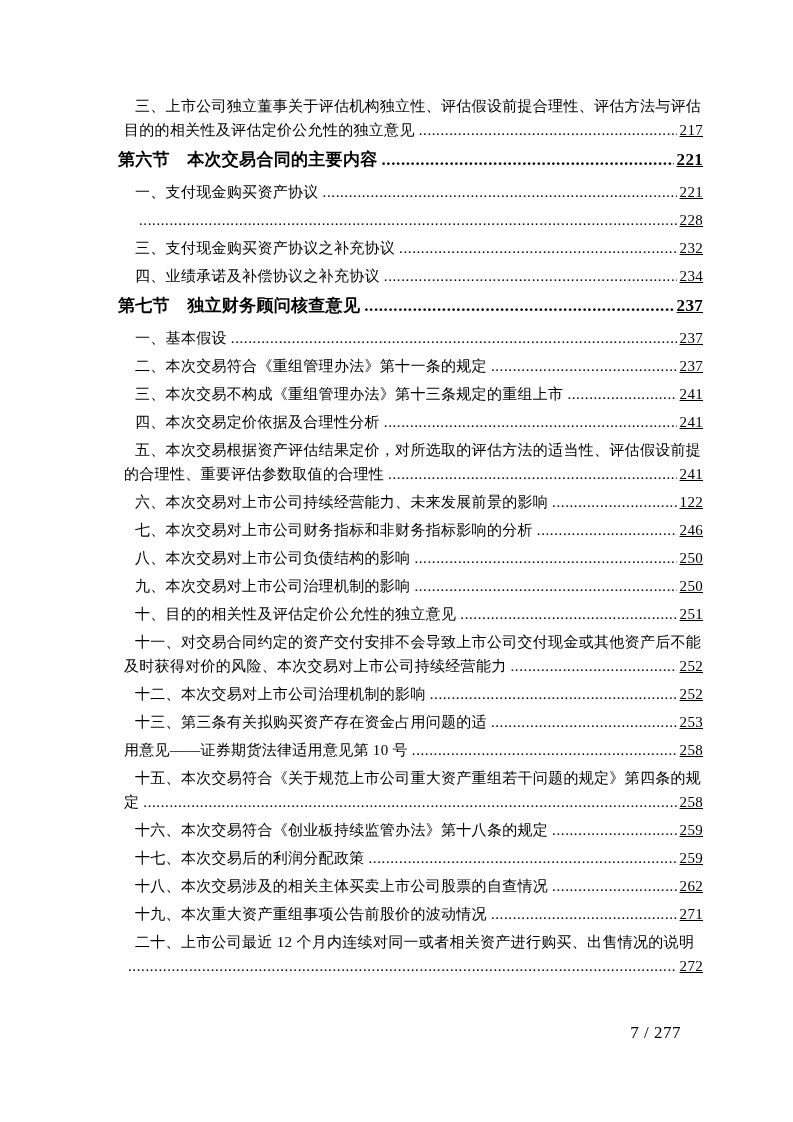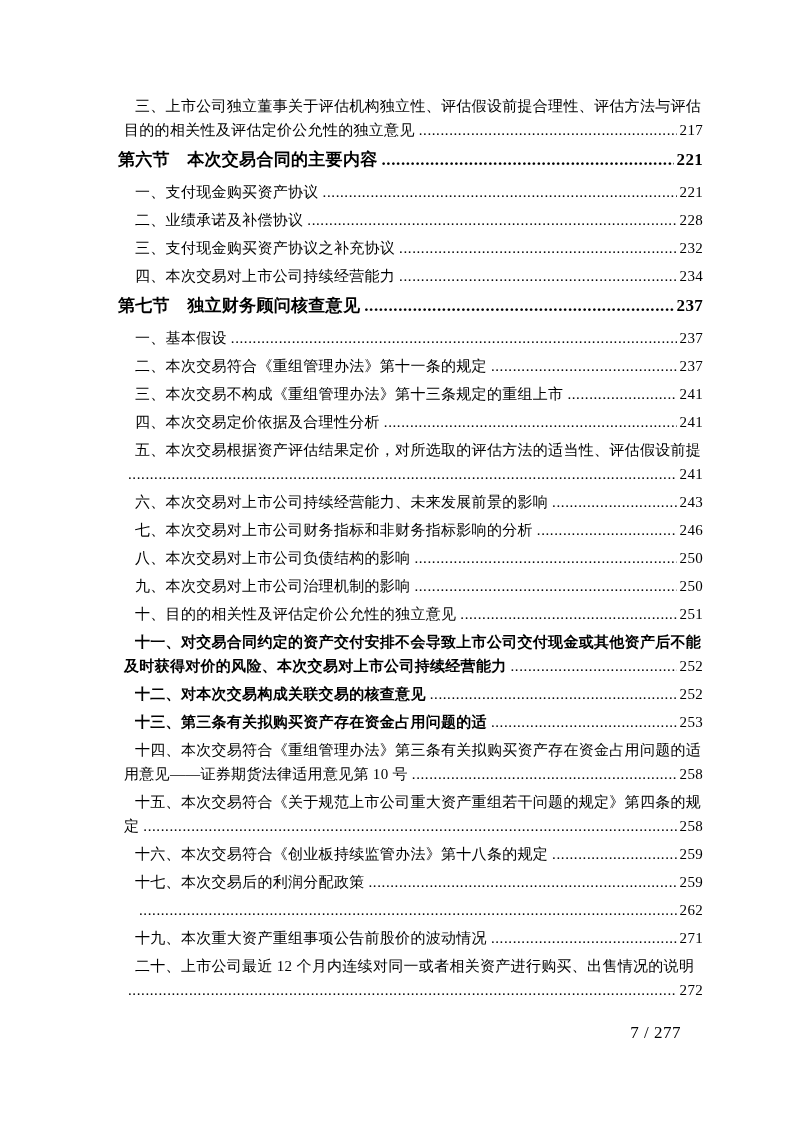--- a/index.html
+++ b/index.html
@@ -43,36 +43,37 @@
     line-height: 24px;
   }
   .section .line { line-height: 26px; }
   .entry.item .line.first { padding-left: 17px; }
   .entry.item .line.cont  { padding-left: 6px; text-align: center; }
   .entry.section .line.first { padding-left: 0; }
   .t {
     white-space: nowrap;
     flex: 0 0 auto;
   }
-  .entry.item.boldtext .t { font-weight: bold; }
+  .entry.item.boldtext .t { font-weight: normal; }
   .dots {
     flex: 1 1 auto;
     min-width: 0;
     overflow: hidden;
     white-space: nowrap;
     margin: 0 3px 0 4px;
   }
   .dots::after {
     content: "..................................................................................................................................................................................................................";
     letter-spacing: 0.6px;
   }
   .pg {
     flex: 0 0 auto;
     white-space: nowrap;
     font-weight: normal;
+    text-decoration: underline;
   }
   .entry.section .pg { font-weight: bold; }
   .footer {
     position: absolute;
     top: 1023px;
     right: 112px;
     font-size: 17px;
     letter-spacing: 0.5px;
   }
 </style>
@@ -100,35 +101,34 @@
       </div>
       <div class="entry item">
         <div class="line first">
           <span class="t">一、支付现金购买资产协议</span>
           <span class="dots"></span>
           <span class="pg">221</span>
         </div>
       </div>
       <div class="entry item">
         <div class="line first">
-          <span class="t">二、业绩承诺及补偿协议</span>
           <span class="dots"></span>
           <span class="pg">228</span>
         </div>
       </div>
       <div class="entry item">
         <div class="line first">
           <span class="t">三、支付现金购买资产协议之补充协议</span>
           <span class="dots"></span>
           <span class="pg">232</span>
         </div>
       </div>
       <div class="entry item">
         <div class="line first">
-          <span class="t">四、本次交易对上市公司持续经营能力</span>
+          <span class="t">四、业绩承诺及补偿协议之补充协议</span>
           <span class="dots"></span>
           <span class="pg">234</span>
         </div>
       </div>
       <div class="entry section">
         <div class="line first">
           <span class="t">第七节　独立财务顾问核查意见</span>
           <span class="dots"></span>
           <span class="pg">237</span>
         </div>
@@ -159,29 +159,30 @@
           <span class="t">四、本次交易定价依据及合理性分析</span>
           <span class="dots"></span>
           <span class="pg">241</span>
         </div>
       </div>
       <div class="entry item">
         <div class="line first">
           <span class="t">五、本次交易根据资产评估结果定价，对所选取的评估方法的适当性、评估假设前提</span>
         </div>
         <div class="line cont">
+          <span class="t">的合理性、重要评估参数取值的合理性</span>
           <span class="dots"></span>
           <span class="pg">241</span>
         </div>
       </div>
       <div class="entry item">
         <div class="line first">
           <span class="t">六、本次交易对上市公司持续经营能力、未来发展前景的影响</span>
           <span class="dots"></span>
-          <span class="pg">243</span>
+          <span class="pg">122</span>
         </div>
       </div>
       <div class="entry item">
         <div class="line first">
           <span class="t">七、本次交易对上市公司财务指标和非财务指标影响的分析</span>
           <span class="dots"></span>
           <span class="pg">246</span>
         </div>
       </div>
       <div class="entry item">
@@ -210,36 +211,33 @@
           <span class="t">十一、对交易合同约定的资产交付安排不会导致上市公司交付现金或其他资产后不能</span>
         </div>
         <div class="line cont">
           <span class="t">及时获得对价的风险、本次交易对上市公司持续经营能力</span>
           <span class="dots"></span>
           <span class="pg">252</span>
         </div>
       </div>
       <div class="entry item boldtext">
         <div class="line first">
-          <span class="t">十二、对本次交易构成关联交易的核查意见</span>
+          <span class="t">十二、本次交易对上市公司治理机制的影响</span>
           <span class="dots"></span>
           <span class="pg">252</span>
         </div>
       </div>
       <div class="entry item boldtext">
         <div class="line first">
           <span class="t">十三、第三条有关拟购买资产存在资金占用问题的适</span>
           <span class="dots"></span>
           <span class="pg">253</span>
         </div>
       </div>
       <div class="entry item">
-        <div class="line first">
-          <span class="t">十四、本次交易符合《重组管理办法》第三条有关拟购买资产存在资金占用问题的适</span>
-        </div>
         <div class="line cont">
           <span class="t">用意见——证券期货法律适用意见第 10 号</span>
           <span class="dots"></span>
           <span class="pg">258</span>
         </div>
       </div>
       <div class="entry item">
         <div class="line first">
           <span class="t">十五、本次交易符合《关于规范上市公司重大资产重组若干问题的规定》第四条的规</span>
         </div>
@@ -258,20 +256,21 @@
       </div>
       <div class="entry item">
         <div class="line first">
           <span class="t">十七、本次交易后的利润分配政策</span>
           <span class="dots"></span>
           <span class="pg">259</span>
         </div>
       </div>
       <div class="entry item">
         <div class="line first">
+          <span class="t">十八、本次交易涉及的相关主体买卖上市公司股票的自查情况</span>
           <span class="dots"></span>
           <span class="pg">262</span>
         </div>
       </div>
       <div class="entry item">
         <div class="line first">
           <span class="t">十九、本次重大资产重组事项公告前股价的波动情况</span>
           <span class="dots"></span>
           <span class="pg">271</span>
         </div>

